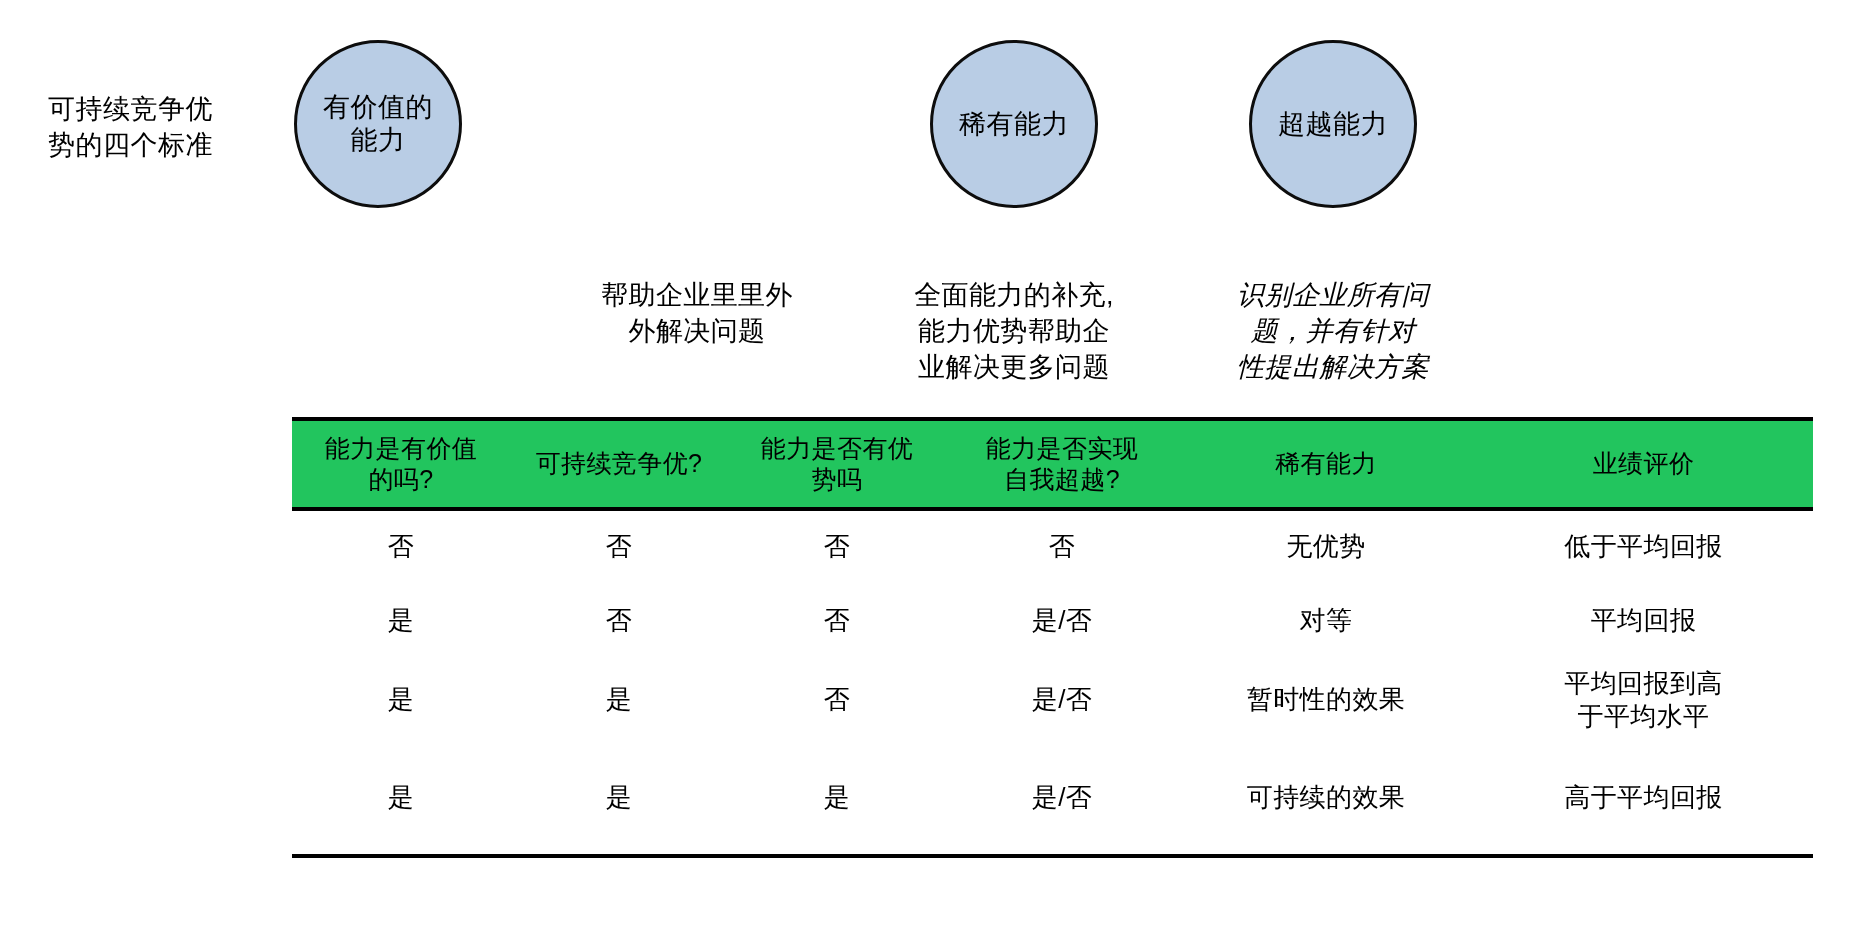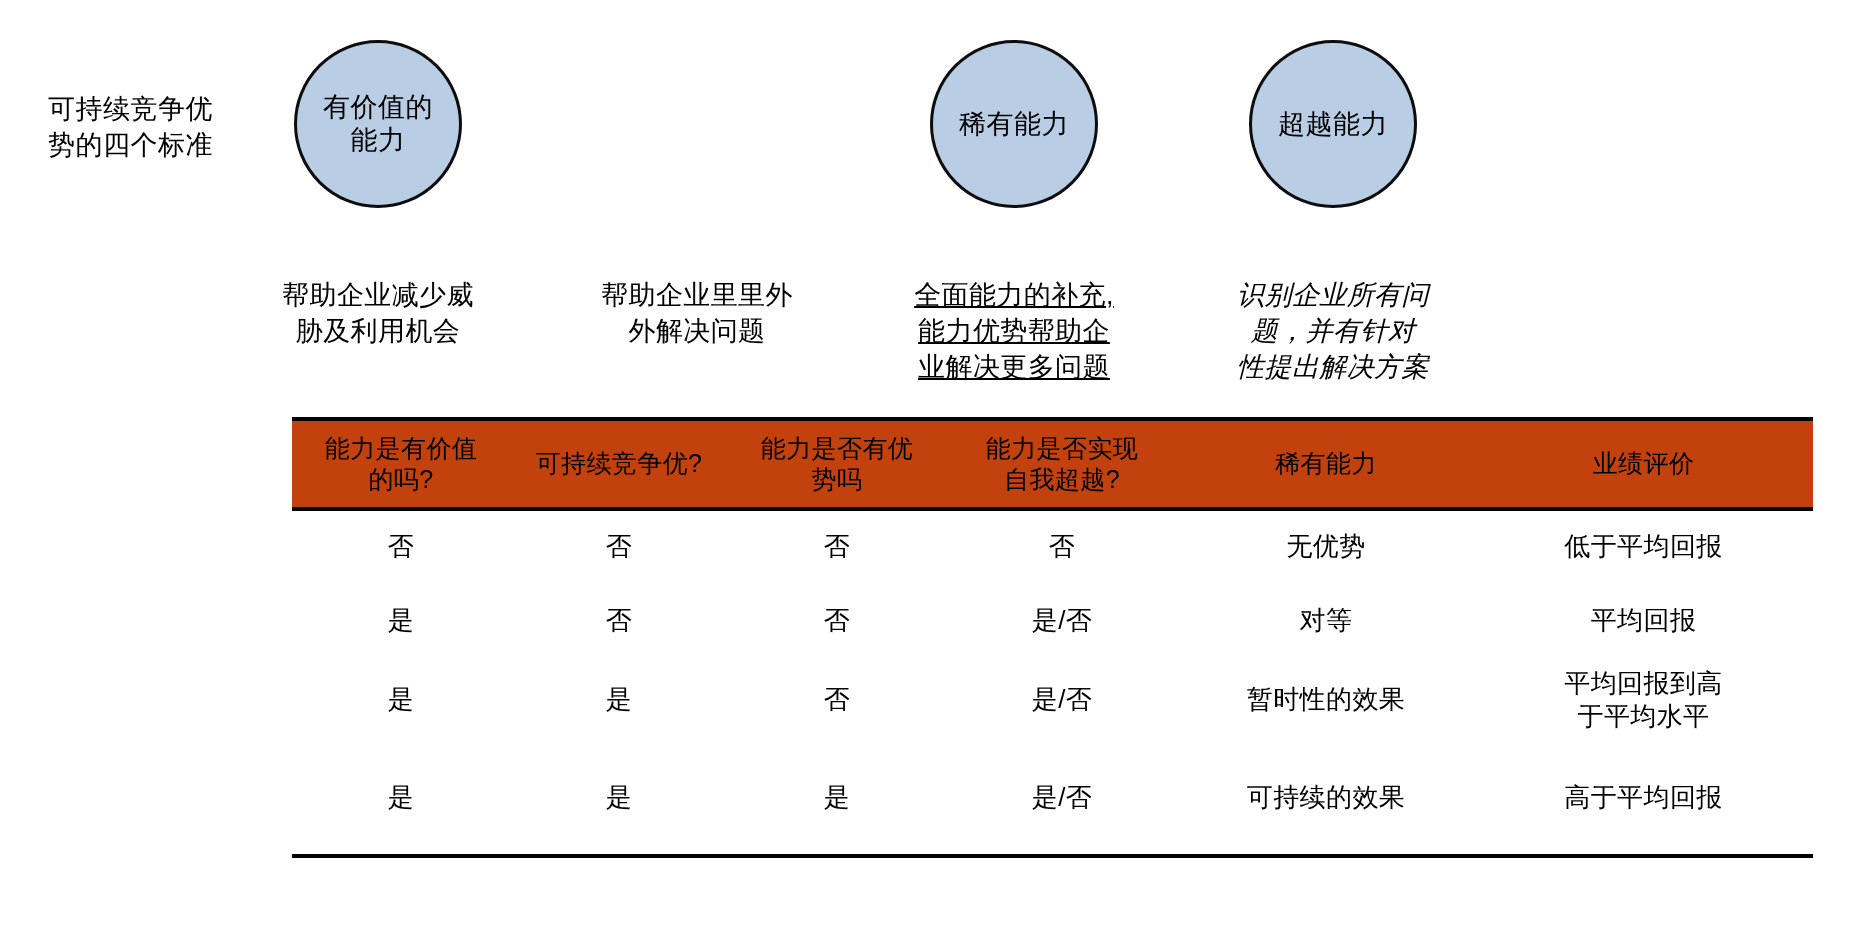--- a/index.html
+++ b/index.html
@@ -68,21 +68,21 @@
     top: 278px;
     width: 272px;
     font-size: 27px;
     line-height: 1.33;
     text-align: center;
     white-space: pre-line;
     letter-spacing: 0.4px;
   }
   .cap0 { left: 242px; }
   .cap1 { left: 561px; }
-  .cap2 { left: 878px; text-decoration: underline; }
+  .cap2 { left: 878px; }
   .cap3 { left: 1197px; font-style: italic; }
 
   
   #matrix {
     position: absolute;
     left: 292px;
     top: 417px;
     width: 1521px;
     border-collapse: collapse;
     table-layout: fixed;
@@ -90,21 +90,21 @@
   #matrix th, #matrix td {
     padding: 0;
     margin: 0;
     text-align: center;
     vertical-align: middle;
     font-weight: normal;
     letter-spacing: 0.4px;
   }
 
   thead tr {
-    background: #c2410c;
+    background: #22c55e;
   }
   thead th {
     height: 86px;
     font-size: 25px;
     line-height: 1.25;
     white-space: pre-line;
     border-top: 4px solid #000000;
     border-bottom: 4px solid #000000;
   }
 
@@ -157,22 +157,20 @@
     <span class="circle-label">有价值的
 能力</span>
   </div>
   <div class="circle c2">
     <span class="circle-label">稀有能力</span>
   </div>
   <div class="circle c3">
     <span class="circle-label">超越能力</span>
   </div>
 
-  <div class="caption cap0">帮助企业减少威
-胁及利用机会</div>
   <div class="caption cap1">帮助企业里里外
 外解决问题</div>
   <div class="caption cap2">全面能力的补充,
 能力优势帮助企
 业解决更多问题</div>
   <div class="caption cap3">识别企业所有问
 题，并有针对
 性提出解决方案</div>
 
   <table id="matrix">

